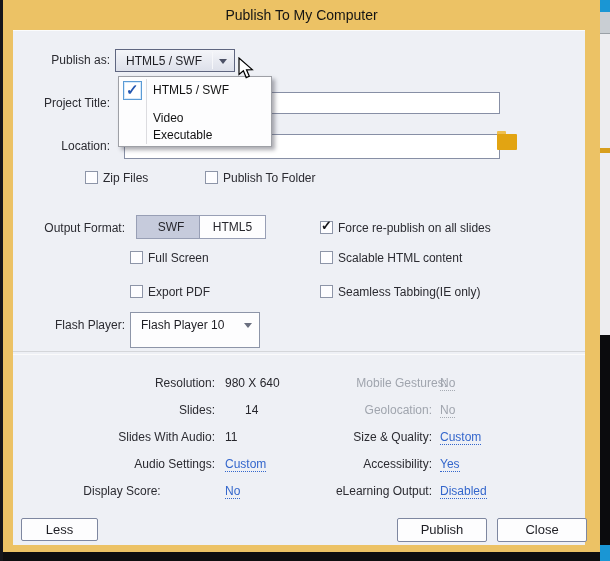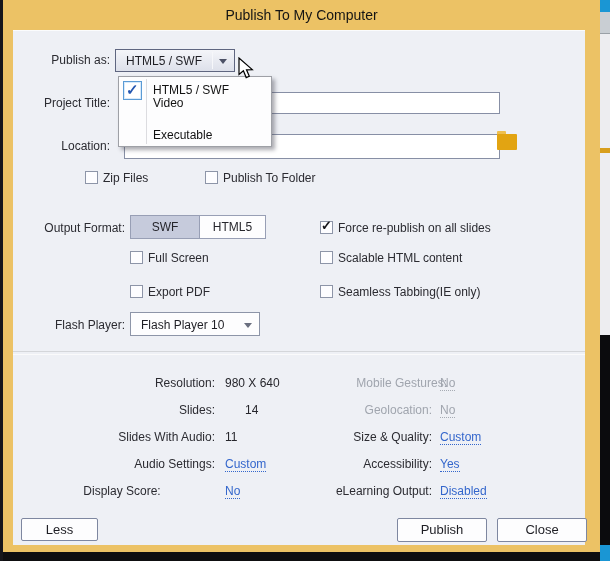--- a/index.html
+++ b/index.html
@@ -23,21 +23,21 @@
 
   .lbl{position:absolute;font-size:12px;color:#2b2b31;white-space:nowrap;}
   .lbl.r{text-align:right;}
 
   
   .combo{position:absolute;box-sizing:border-box;font-size:12px;color:#1e1e24;cursor:default;}
   .combo.publish{left:115px;top:48px;width:120px;height:23px;background:linear-gradient(#f4f5f9,#dde0ea);border:1px solid #5f6680;}
   .combo.publish .txt{position:absolute;left:10px;top:4px;}
   .combo.publish .sep{position:absolute;right:21px;top:2px;bottom:2px;width:1px;background:#f6f7fa;}
   .combo .arrow{position:absolute;right:7px;top:9px;width:0;height:0;border-left:4px solid transparent;border-right:4px solid transparent;border-top:5px solid #4c5166;}
-  .combo.flash{left:130px;top:311px;width:130px;height:24px;background:#fdfdfe;border:1px solid #8d95a8;}
+  .combo.flash{left:130px;top:311px;width:130px;height:36px;background:#fdfdfe;border:1px solid #8d95a8;}
   .combo.flash .txt{position:absolute;left:10px;top:5px;}
   .combo.flash .arrow{top:10px;border-top-color:#6a6f7f;}
 
   
   .input{position:absolute;left:111px;width:376px;background:#fff;border:1px solid #878fa5;box-sizing:border-box;font-size:12px;color:#222;padding:3px 6px;}
   .input.project{top:91px;height:22px;}
   .input.location{top:133px;height:25px;}
 
   
   .folder{position:absolute;left:497px;top:133px;width:20px;height:16px;}
@@ -113,21 +113,21 @@
       <div class="tab"></div>
       <div class="body"></div>
     </div>
 
     <div class="cb" style="left:72px;top:140px;"></div>
     <div class="cb-lbl" style="left:90px;top:140px;">Zip Files</div>
     <div class="cb" style="left:192px;top:140px;"></div>
     <div class="cb-lbl" style="left:210px;top:140px;">Publish To Folder</div>
 
     <div class="lbl r" style="left:0px;top:190px;width:112px;">Output Format:</div>
-    <div class="toggle-btn swf" style="left:117px;top:184px;">SWF</div>
+    <div class="toggle-btn swf" style="left:123px;top:184px;">SWF</div>
     <div class="toggle-btn html5" style="left:186px;top:184px;">HTML5</div>
 
     <div class="cb checked" style="left:307px;top:190px;"></div>
     <div class="cb-lbl" style="left:325px;top:190px;">Force re-publish on all slides</div>
 
     <div class="cb" style="left:117px;top:220px;"></div>
     <div class="cb-lbl" style="left:135px;top:220px;">Full Screen</div>
     <div class="cb" style="left:307px;top:220px;"></div>
     <div class="cb-lbl" style="left:325px;top:220px;">Scalable HTML content</div>
 
@@ -176,21 +176,21 @@
       <span class="sep"></span>
       <span class="arrow"></span>
     </div>
 
     <div class="menu" style="left:105px;top:45px;">
       <div class="vsep"></div>
       <div class="item" style="top:2px;">
         <span class="checkbox-frame"></span>
         <span class="mtxt">HTML5 / SWF</span>
       </div>
-      <div class="item" style="top:15px;padding-left:39px;">
+      <div class="item" style="top:30px;padding-left:39px;">
         <span class="mtxt">Video</span>
       </div>
       <div class="item" style="top:47px;">
         <span class="mtxt">Executable</span>
       </div>
     </div>
 
     <svg class="cursor" style="left:225px;top:26px;" width="17" height="24" viewBox="0 0 17 24">
       <path d="M1,1 L1,17.5 L5.4,13.8 L8.2,20.6 L11.3,19.3 L8.5,12.8 L14.3,12.6 Z" fill="#ffffff" stroke="#000000" stroke-width="1.2"></path>
     </svg>

